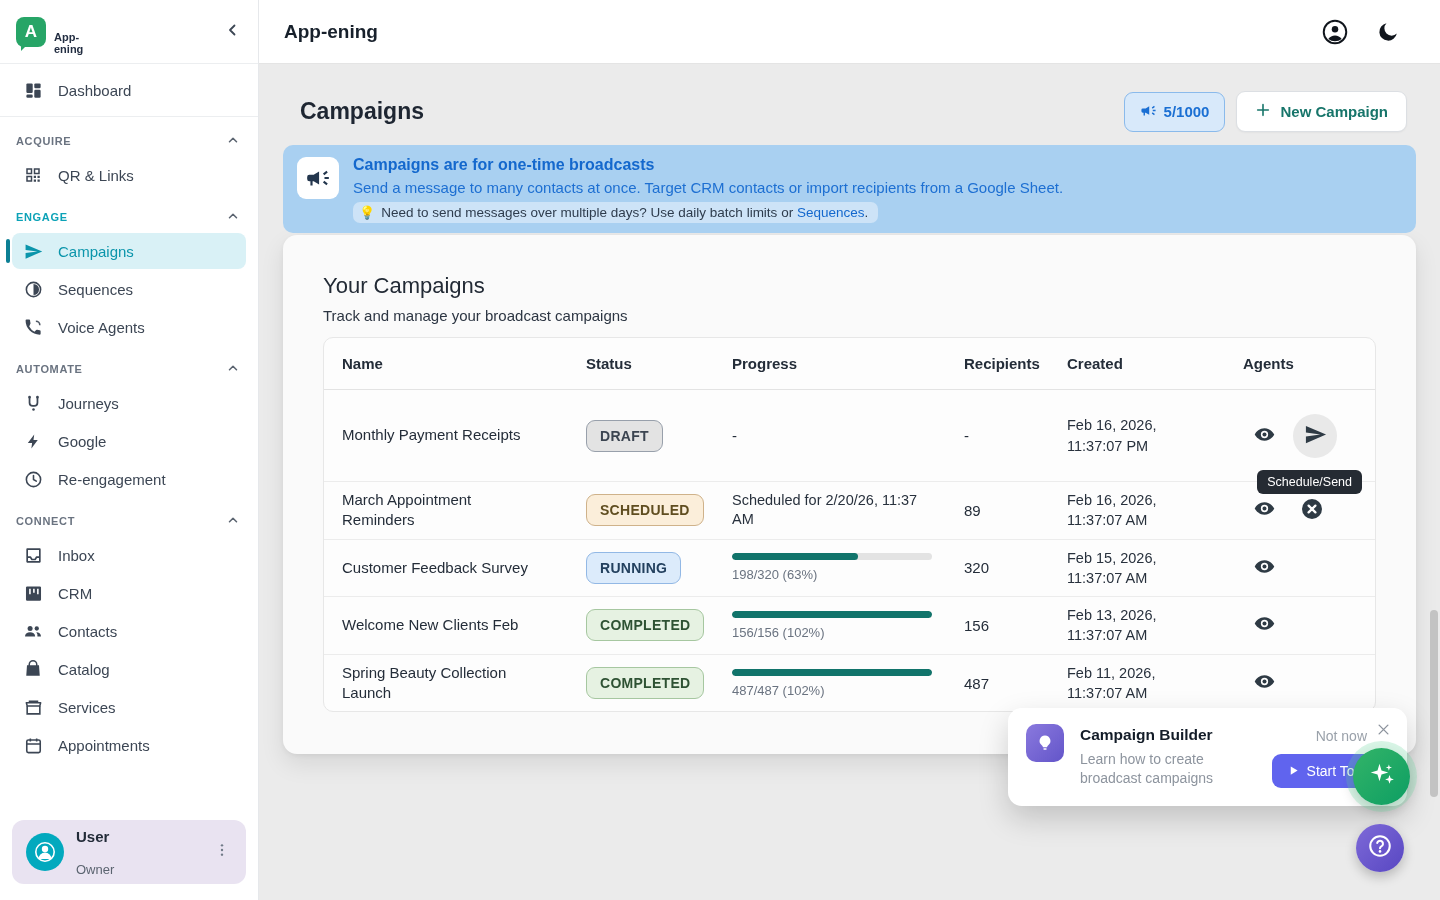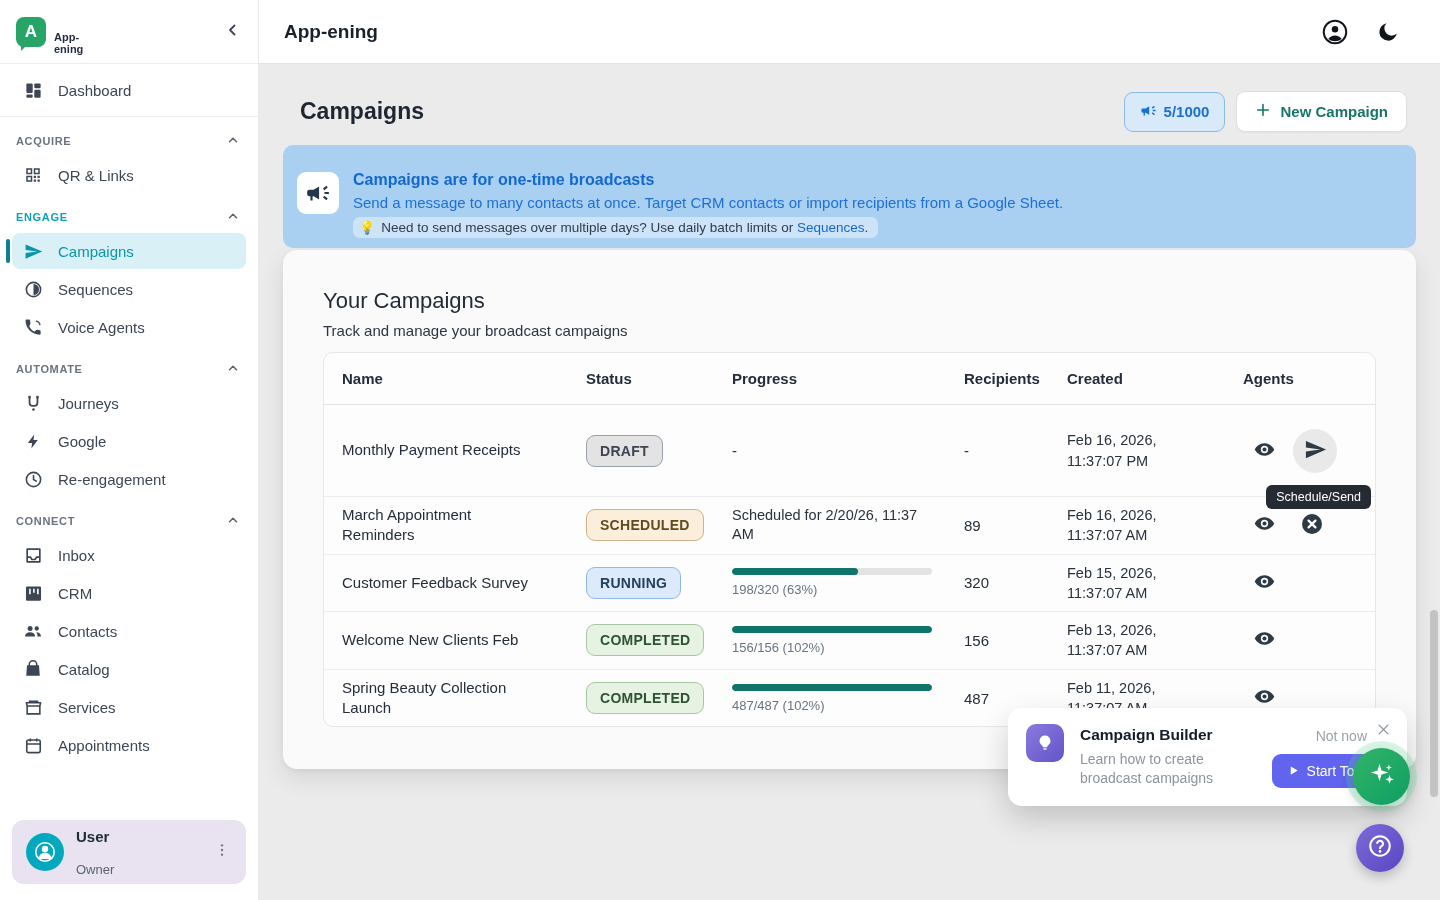--- a/index.html
+++ b/index.html
@@ -53,21 +53,21 @@
   .content { flex:1; padding:0 24px; }
   .page-head { display:flex; align-items:center; justify-content:space-between; margin:27px 9px 13px 17px; }
   .page-title { font-size:23px; font-weight:600; color:#1e2632; }
   .head-actions { display:flex; align-items:center; gap:11px; }
   .quota-badge { display:flex; align-items:center; gap:7px; background:#d8e9fa; border:1px solid #8abaeb;
     color:#1a6fd3; border-radius:9px; padding:9px 15px; font-size:15px; font-weight:600; cursor:pointer; }
   .btn-new { display:flex; align-items:center; gap:9px; background:#fff; border:1px solid #dcdfe3;
     color:#17756a; border-radius:9px; padding:10px 18px; font-size:15px; font-weight:600; cursor:pointer;
     box-shadow:0 1px 2px rgba(0,0,0,.04); }
 
-  .banner { background:#a9d0f1; border-radius:10px; padding:25px 14px 10px 14px; display:flex; gap:14px; position:relative; }
+  .banner { background:#a9d0f1; border-radius:10px; padding:10px 14px 10px 14px; display:flex; gap:14px; position:relative; }
   .banner-icon-box { width:42px; height:42px; background:#fff; border-radius:9px; display:flex;
     align-items:center; justify-content:center; color:#23364d; flex:0 0 42px; margin-top:2px; }
   .banner-body { flex:1; min-width:0; }
   .banner-title { color:#1468cd; font-size:16px; font-weight:700; margin-top:1px; }
   .banner-sub { color:#1d6fd2; font-size:15px; margin-top:5px; }
   .banner-tip { display:inline-flex; align-items:center; gap:6px; background:#cde3f7; border-radius:7px;
     margin-top:6px; padding:3px 10px 3px 6px; font-size:13.5px; color:#2e3c4d; }
   .banner-tip .bulb { font-size:13px; }
   .banner-tip a { color:#1468cd; text-decoration:none; cursor:pointer; }
 
@@ -94,21 +94,21 @@
   .prog-wrap { width:200px; }
   .prog-track { width:200px; height:7px; border-radius:4px; background:#e3e3e3; overflow:hidden; }
   .prog-fill { height:100%; background:#11746b; border-radius:4px; }
   .prog-label { font-size:13px; color:#6a7380; margin-top:7px; }
   .sched-text { font-size:14.5px; color:#28313d; line-height:1.35; max-width:205px; }
   .c-created { font-size:14.5px; color:#28313d; line-height:1.4; max-width:122px; }
   .c-actions { display:flex; align-items:center; gap:10px; position:relative; padding-left:20px; }
   .icon-btn { width:38px; height:38px; display:flex; align-items:center; justify-content:center;
     border-radius:50%; color:#2e3a44; cursor:pointer; }
   .icon-btn.circle-bg { background:#e9e9e9; width:44px; height:44px; }
-  .tooltip { position:absolute; top:64px; right:4px; background:#252b33; color:#fff; font-size:12.5px;
+  .tooltip { position:absolute; top:64px; right:13px; background:#252b33; color:#fff; font-size:12.5px;
     padding:5px 10px; border-radius:6px; white-space:nowrap; }
 
   
   .popup { position:fixed; right:33px; bottom:94px; width:399px; background:#fff; border-radius:14px;
     box-shadow:0 12px 30px rgba(0,0,0,.18); padding:16px 18px 18px; display:flex; gap:16px; }
   .popup-bulb { width:38px; height:38px; border-radius:10px; flex:0 0 38px;
     background:linear-gradient(135deg,#8a79de,#6355c9); display:flex; align-items:center; justify-content:center; color:#fff; }
   .popup-title { font-size:15.5px; font-weight:700; color:#131c28; margin-top:2px; }
   .popup-desc { font-size:14px; color:#8d949e; line-height:1.35; margin-top:6px; max-width:160px; }
   .popup-right { margin-left:auto; display:flex; flex-direction:column; align-items:flex-end; gap:10px; }

